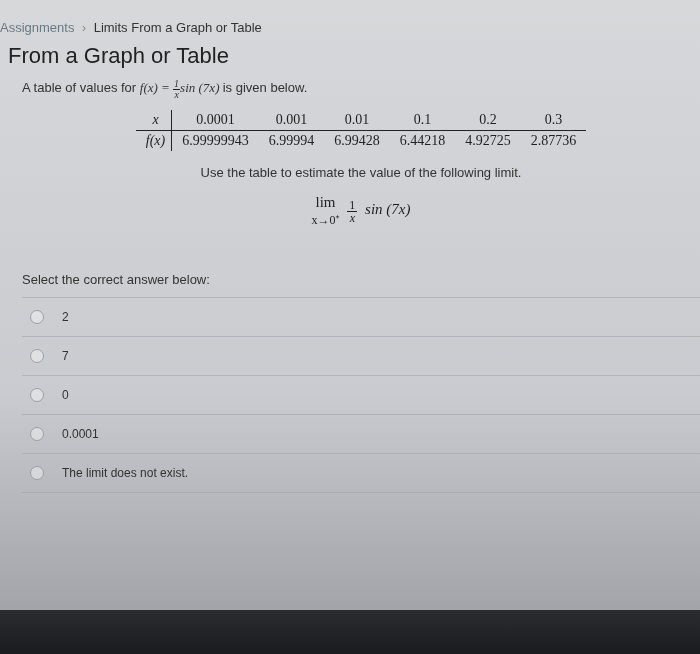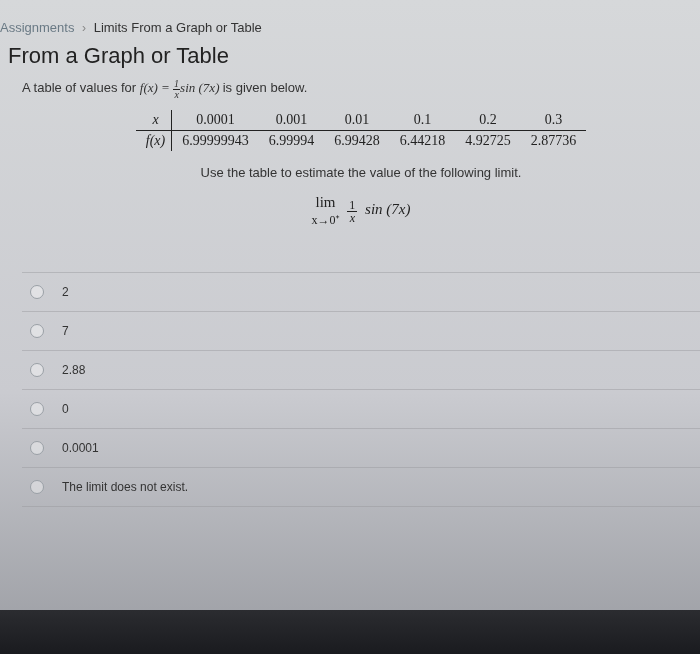--- a/index.html
+++ b/index.html
@@ -154,33 +154,30 @@
       <span class="top">lim</span>
       <span class="bot">x→0⁺</span>
     </span>
     <span class="frac">
       <span class="num">1</span>
       <span class="den">x</span>
     </span>
     <span class="math-i">sin (7x)</span>
   </div>
 
+  <div class="select-prompt">Select the correct answer below:</div>
 
   <div class="options">
     <div class="option-row">
       <span class="radio"></span>
       <span>2</span>
     </div>
     <div class="option-row">
       <span class="radio"></span>
       <span>7</span>
-    </div>
-    <div class="option-row">
-      <span class="radio"></span>
-      <span>2.88</span>
     </div>
     <div class="option-row">
       <span class="radio"></span>
       <span>0</span>
     </div>
     <div class="option-row">
       <span class="radio"></span>
       <span>0.0001</span>
     </div>
     <div class="option-row">

